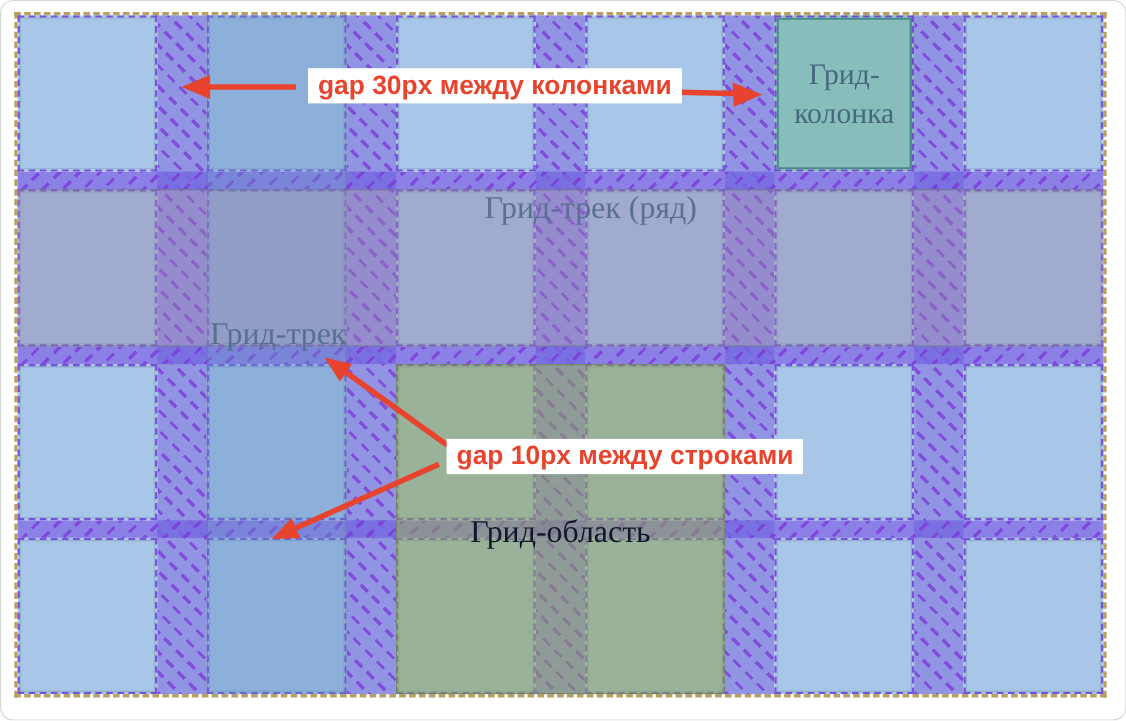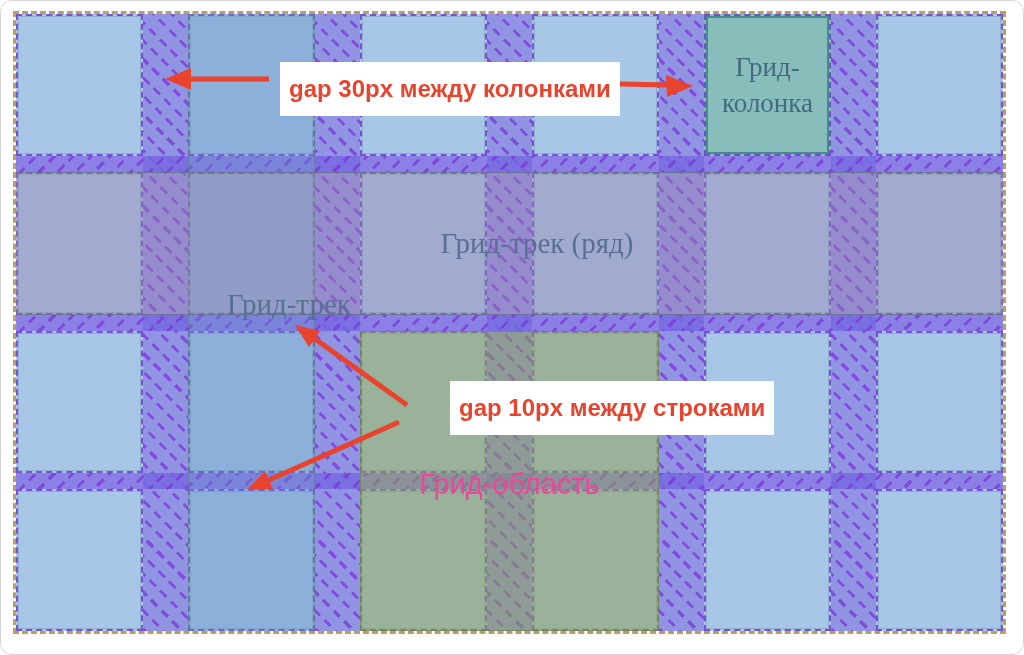--- a/index.html
+++ b/index.html
@@ -50,54 +50,54 @@
     background:#87bebc;box-shadow:inset 0 0 0 2px #478a8b;
     display:flex;flex-direction:column;align-items:center;justify-content:center;
     font-family:"Liberation Serif","DejaVu Serif",serif;font-size:27px;line-height:36px;
     color:#46687f;text-align:left;
   }
   
   .row-track{
     grid-row:3;grid-column:1/-1;z-index:3;position:relative;
     background:rgba(152,130,172,0.42);
     border-top:1.5px solid rgba(95,110,135,0.8);border-bottom:1.5px solid rgba(95,110,135,0.8);
-    display:flex;align-items:center;justify-content:center;
+    display:flex;justify-content:center;
   }
   .row-track .track-label{
     font-family:"Liberation Serif","DejaVu Serif",serif;font-size:29px;color:#5a6f94;
     padding-left:55px;
   }
   .col-track{
     grid-column:3;grid-row:1/-1;z-index:2;position:relative;
     background:rgba(97,143,197,0.38);
     border-left:1.5px solid rgba(90,120,140,0.6);border-right:1.5px solid rgba(90,120,140,0.6);
   }
   .grid-area{
     grid-column:5/8;grid-row:5/8;z-index:4;position:relative;
     background:rgba(142,162,87,0.55);
     border:1.5px solid rgba(108,130,92,0.75);
     display:flex;align-items:center;justify-content:center;
   }
   .grid-area .area-label{
-    font-family:Liberation Sans, sans-serif;font-size:29px;color:#ec4899;
+    font-family:Liberation Serif, serif;font-size:29px;color:#0f172a;
     transform:translateY(4px);
   }
   
   .col-track-label{
     position:absolute;left:190px;top:284px;z-index:7;
     font-family:"Liberation Serif","DejaVu Serif",serif;font-size:29px;line-height:38px;
-    color:#567092;white-space:nowrap;margin-left:36px;
+    color:#567092;white-space:nowrap;
   }
   
   .red-label{
     position:absolute;z-index:11;background:#ffffff;color:#e8432d;
-    font-weight:bold;font-size:24px;line-height:28px;padding:13px 9px;white-space:nowrap;
+    font-weight:bold;font-size:24px;line-height:28px;padding:2px 9px;white-space:nowrap;
   }
   .red-label.gap-col{left:279px;top:61px;}
-  .red-label.gap-row{left:405px;top:380px;margin-left:44px;}
+  .red-label.gap-row{left:405px;top:398px;}
   .arrows{position:absolute;inset:0;z-index:9;pointer-events:none;}
 </style>
 </head>
 <body>
 
 <div class="canvas">
   <div class="frame">
     <div class="grid">
 
       <div class="vgap g1"></div>

